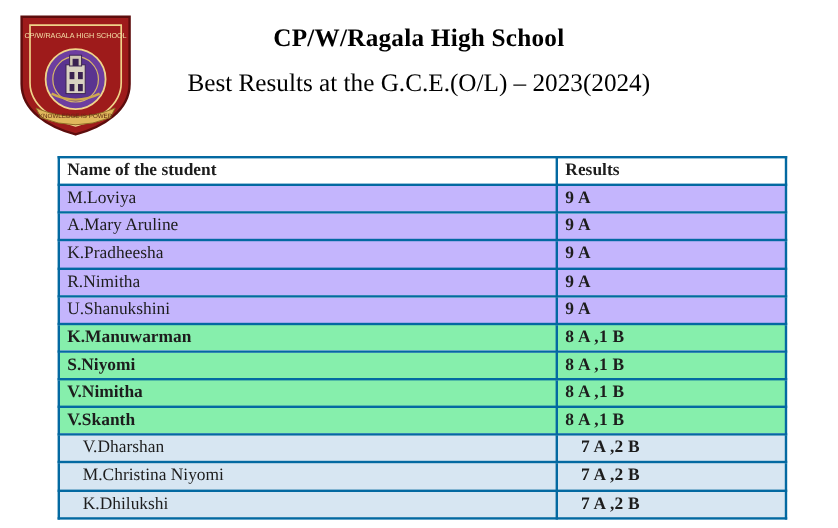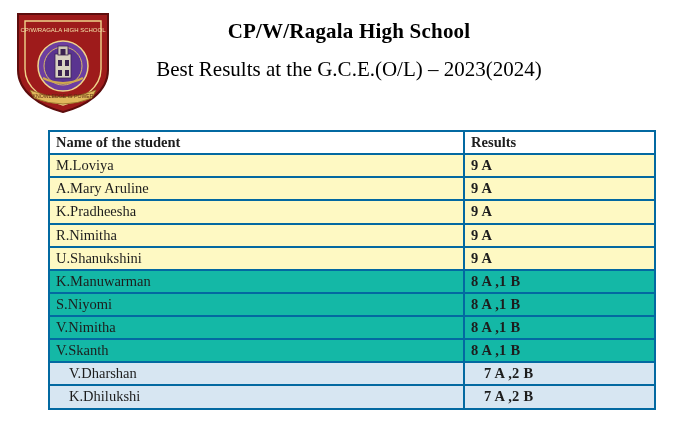--- a/index.html
+++ b/index.html
@@ -72,22 +72,22 @@
   }
   col.c-name { width: 68.5%; }
   col.c-res  { width: 31.5%; }
 
   thead th {
     font-weight: bold;
     color: #1a3a8f;
     background: #ffffff;
     font-size: 14.5px;
   }
-  tr.band-yellow td { background: #fef9c3; }
-  tr.band-orange td { background: #14b8a6; }
+  tr.band-yellow td { background: #c4b5fd; }
+  tr.band-orange td { background: #86efac; font-weight: bold; }
   tr.band-blue   td { background: #d7e6f2; padding-left: 19px; }
   td.res { font-weight: bold; letter-spacing: 0.2px; }
   td.name { font-weight: normal; }
 </style>
 </head>
 <body>
 
 <div class="header">
 
   <div class="crest">
@@ -163,18 +163,22 @@
         </tr>
         <tr class="band-orange">
           <td class="name">V.Skanth</td>
           <td class="res">8 A ,1 B</td>
         </tr>
         <tr class="band-blue">
           <td class="name">V.Dharshan</td>
           <td class="res">7 A ,2 B</td>
         </tr>
         <tr class="band-blue">
+          <td class="name">M.Christina Niyomi</td>
+          <td class="res">7 A ,2 B</td>
+        </tr>
+        <tr class="band-blue">
           <td class="name">K.Dhilukshi</td>
           <td class="res">7 A ,2 B</td>
         </tr>
       </tbody>
   </table>
 </div>
 
 </body></html>

